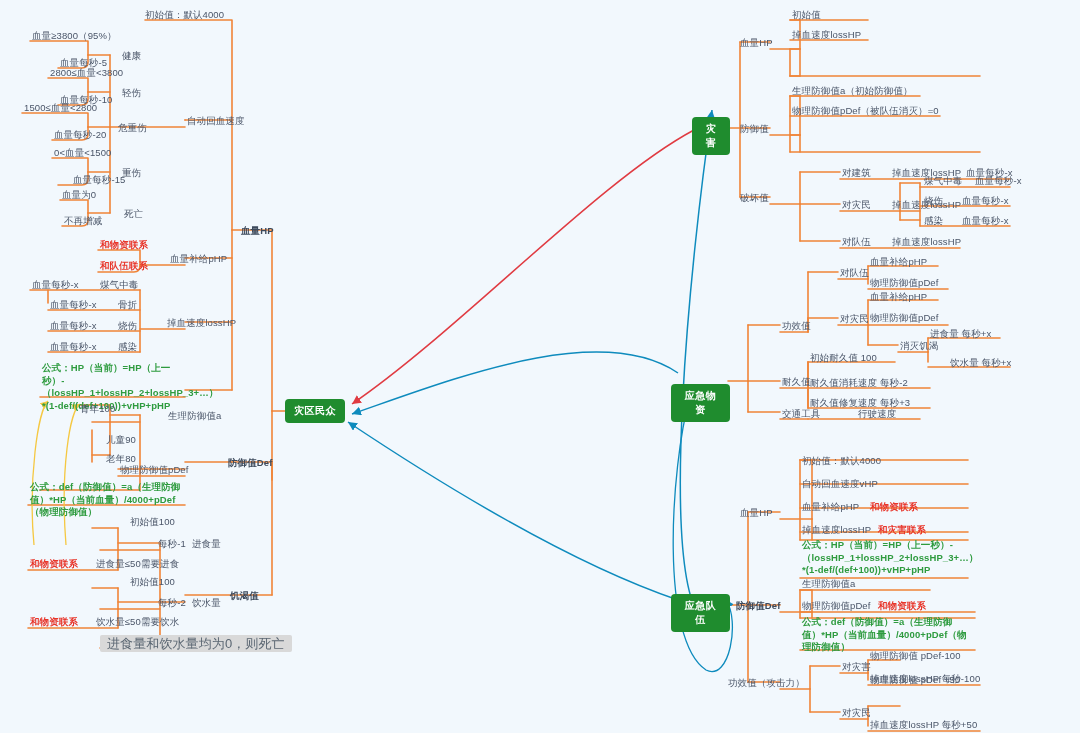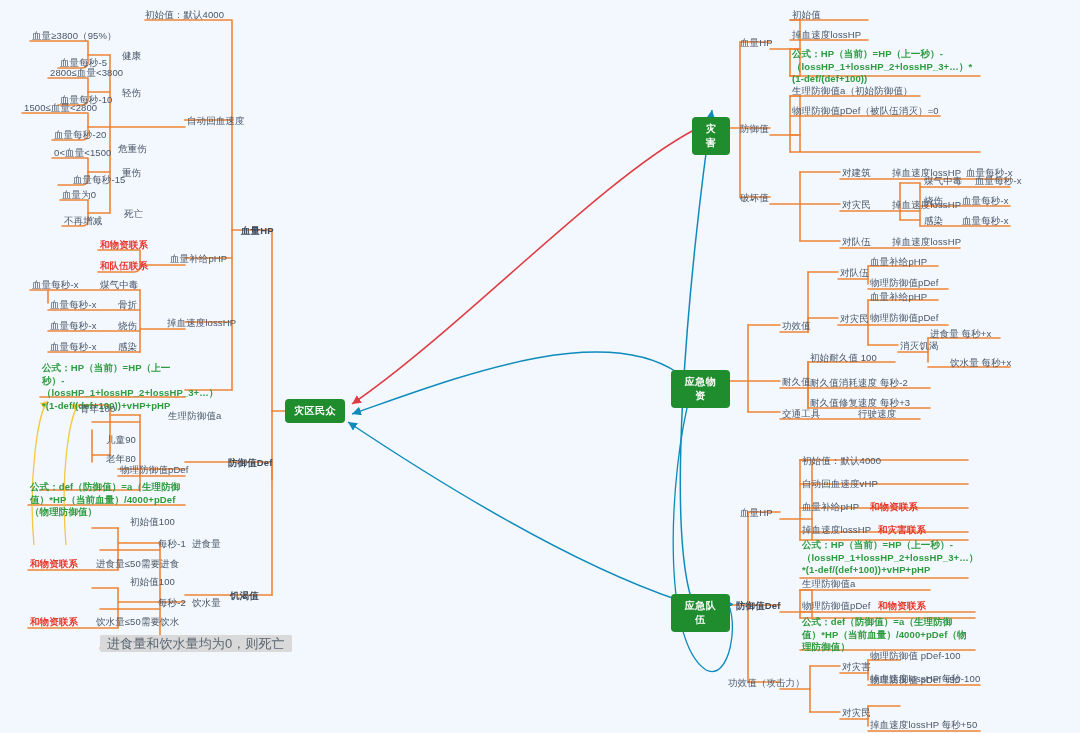--- a/index.html
+++ b/index.html
@@ -316,38 +316,38 @@
       <marker id="ar-yel" markerWidth="7" markerHeight="7" refX="6" refY="3" orient="auto">
         <path d="M0,0 L6,3 L0,6 Z" fill="#f5c842"></path>
       </marker>
     </defs>
     <path d="M34,545 C28,480 38,410 48,401" fill="none" stroke="#f5c842" stroke-width="1.3" marker-end="url(#ar-yel)"></path>
     <path d="M66,545 C60,470 70,410 80,404" fill="none" stroke="#f5c842" stroke-width="1.3" marker-end="url(#ar-yel)"></path>
   </svg>
 
   <div class="root" style="left:285px;top:399px;width:42px;">灾区民众</div>
   <div class="root" style="left:692px;top:117px;width:20px;">灾害</div>
-  <div class="root" style="left:671px;top:370px;width:41px;">应急物资</div>
+  <div class="root" style="left:671px;top:384px;width:41px;">应急物资</div>
   <div class="root" style="left:671px;top:594px;width:41px;">应急队伍</div>
 
   <div class="node b" style="left:241px;top:224px;">血量HP</div>
   <div class="node" style="left:145px;top:8px;">初始值：默认4000</div>
   <div class="node" style="left:187px;top:114px;">自动回血速度</div>
 
   <div class="node" style="left:32px;top:29px;">血量≥3800（95%）</div>
   <div class="node" style="left:60px;top:56px;">血量每秒-5</div>
   <div class="node" style="left:122px;top:49px;">健康</div>
 
   <div class="node" style="left:50px;top:66px;">2800≤血量&lt;3800</div>
   <div class="node" style="left:60px;top:93px;">血量每秒-10</div>
   <div class="node" style="left:122px;top:86px;">轻伤</div>
 
   <div class="node" style="left:24px;top:101px;">1500≤血量&lt;2800</div>
   <div class="node" style="left:54px;top:128px;">血量每秒-20</div>
-  <div class="node" style="left:118px;top:121px;margin-top:21px;">危重伤</div>
+  <div class="node" style="left:118px;top:121px;">危重伤</div>
 
   <div class="node" style="left:54px;top:146px;">0&lt;血量&lt;1500</div>
   <div class="node" style="left:60px;top:173px;margin-left:13px;">血量每秒-15</div>
   <div class="node" style="left:122px;top:166px;">重伤</div>
 
   <div class="node" style="left:62px;top:188px;">血量为0</div>
   <div class="node" style="left:64px;top:214px;">不再增减</div>
   <div class="node" style="left:124px;top:207px;">死亡</div>
 
   <div class="node" style="left:170px;top:252px;">血量补给pHP</div>
@@ -385,21 +385,20 @@
   <div class="node" style="left:130px;top:575px;">初始值100</div>
   <div class="node" style="left:158px;top:596px;">每秒-2</div>
   <div class="node" style="left:96px;top:615px;">饮水量≤50需要饮水</div>
   <div class="node red" style="left:30px;top:615px;">和物资联系</div>
 
   <div class="node gray-box" style="left:100px;top:635px;">进食量和饮水量均为0，则死亡</div>
 
   <div class="node" style="left:740px;top:36px;">血量HP</div>
   <div class="node" style="left:792px;top:8px;">初始值</div>
   <div class="node" style="left:792px;top:28px;">掉血速度lossHP</div>
-  <div class="node green" style="left:792px;top:48px;width:188px;">公式：HP（当前）=HP（上一秒）-（lossHP_1+lossHP_2+lossHP_3+…）*(1-def/(def+100))</div>
 
   <div class="node" style="left:740px;top:122px;">防御值</div>
   <div class="node" style="left:792px;top:84px;">生理防御值a（初始防御值）</div>
   <div class="node" style="left:792px;top:104px;">物理防御值pDef（被队伍消灭）=0</div>
 
   <div class="node" style="left:740px;top:191px;">破坏值</div>
   <div class="node" style="left:842px;top:166px;">对建筑</div>
   <div class="node" style="left:892px;top:166px;">掉血速度lossHP</div>
   <div class="node" style="left:966px;top:166px;">血量每秒-x</div>
 

